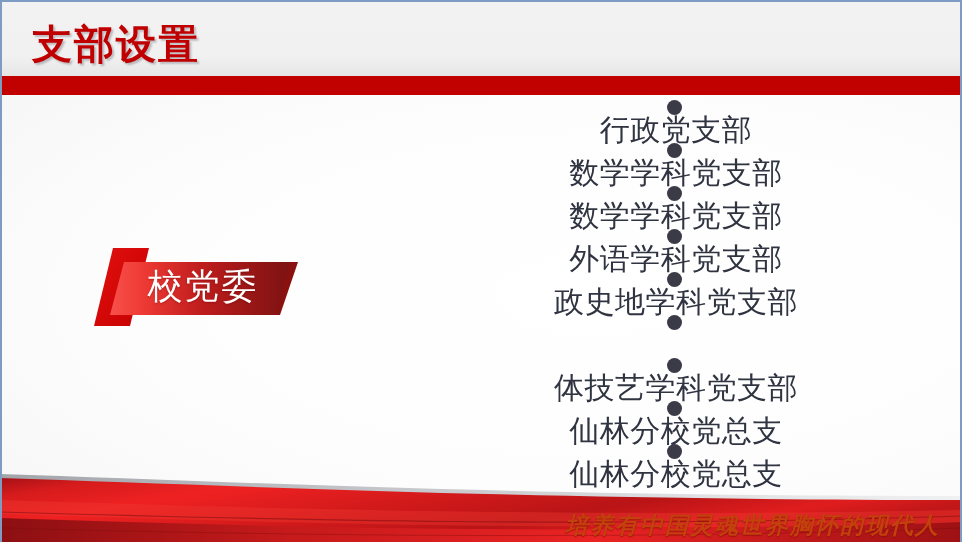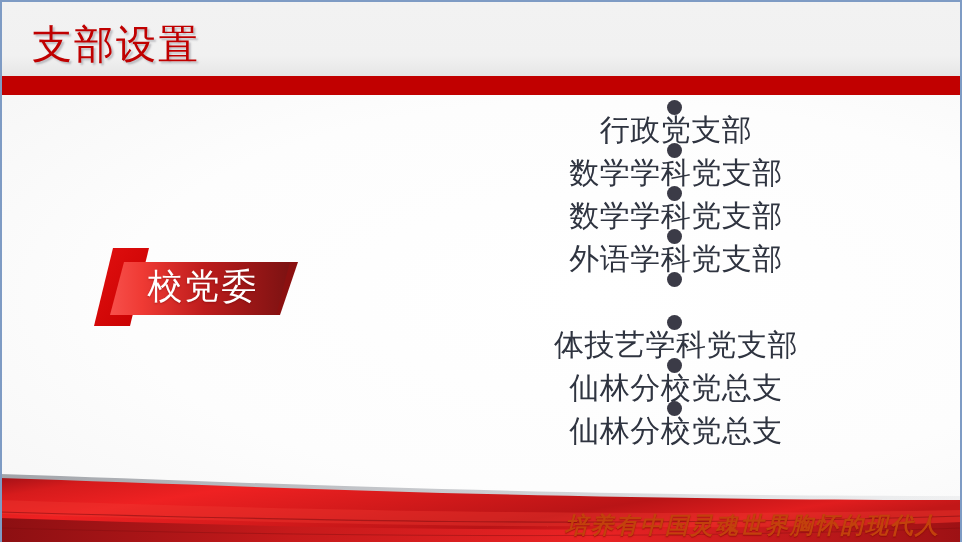--- a/index.html
+++ b/index.html
@@ -41,21 +41,21 @@
     width: 958px;
     height: 74px;
     background: linear-gradient(180deg, #f2f2f2 0%, #f1f1f1 72%, #e6e6e6 100%);
   }
 
   .page-title {
     position: absolute;
     left: 30px;
     top: 22px;
     font-size: 40px;
-    font-weight: normal;
+    font-weight: bold;
     color: #c00000;
     letter-spacing: 2px;
     line-height: 1;
     text-shadow: 2px 2px 2px rgba(120,120,130,0.45);
     white-space: nowrap;
   }
 
   .title-rule {
     position: absolute;
     left: 2px;
@@ -213,20 +213,24 @@
     <div class="bullet-row">
       <span class="bullet-dot"></span>
       <span class="bullet-text">数学学科党支部</span>
     </div>
 
     <div class="bullet-row">
       <span class="bullet-dot"></span>
       <span class="bullet-text">外语学科党支部</span>
     </div>
 
+    <div class="bullet-row">
+      <span class="bullet-dot"></span>
+      <span class="bullet-text">政史地学科党支部</span>
+    </div>
 
     <div class="bullet-row">
       <span class="bullet-dot"></span>
     </div>
 
     <div class="bullet-row">
       <span class="bullet-dot"></span>
       <span class="bullet-text">体技艺学科党支部</span>
     </div>
 

